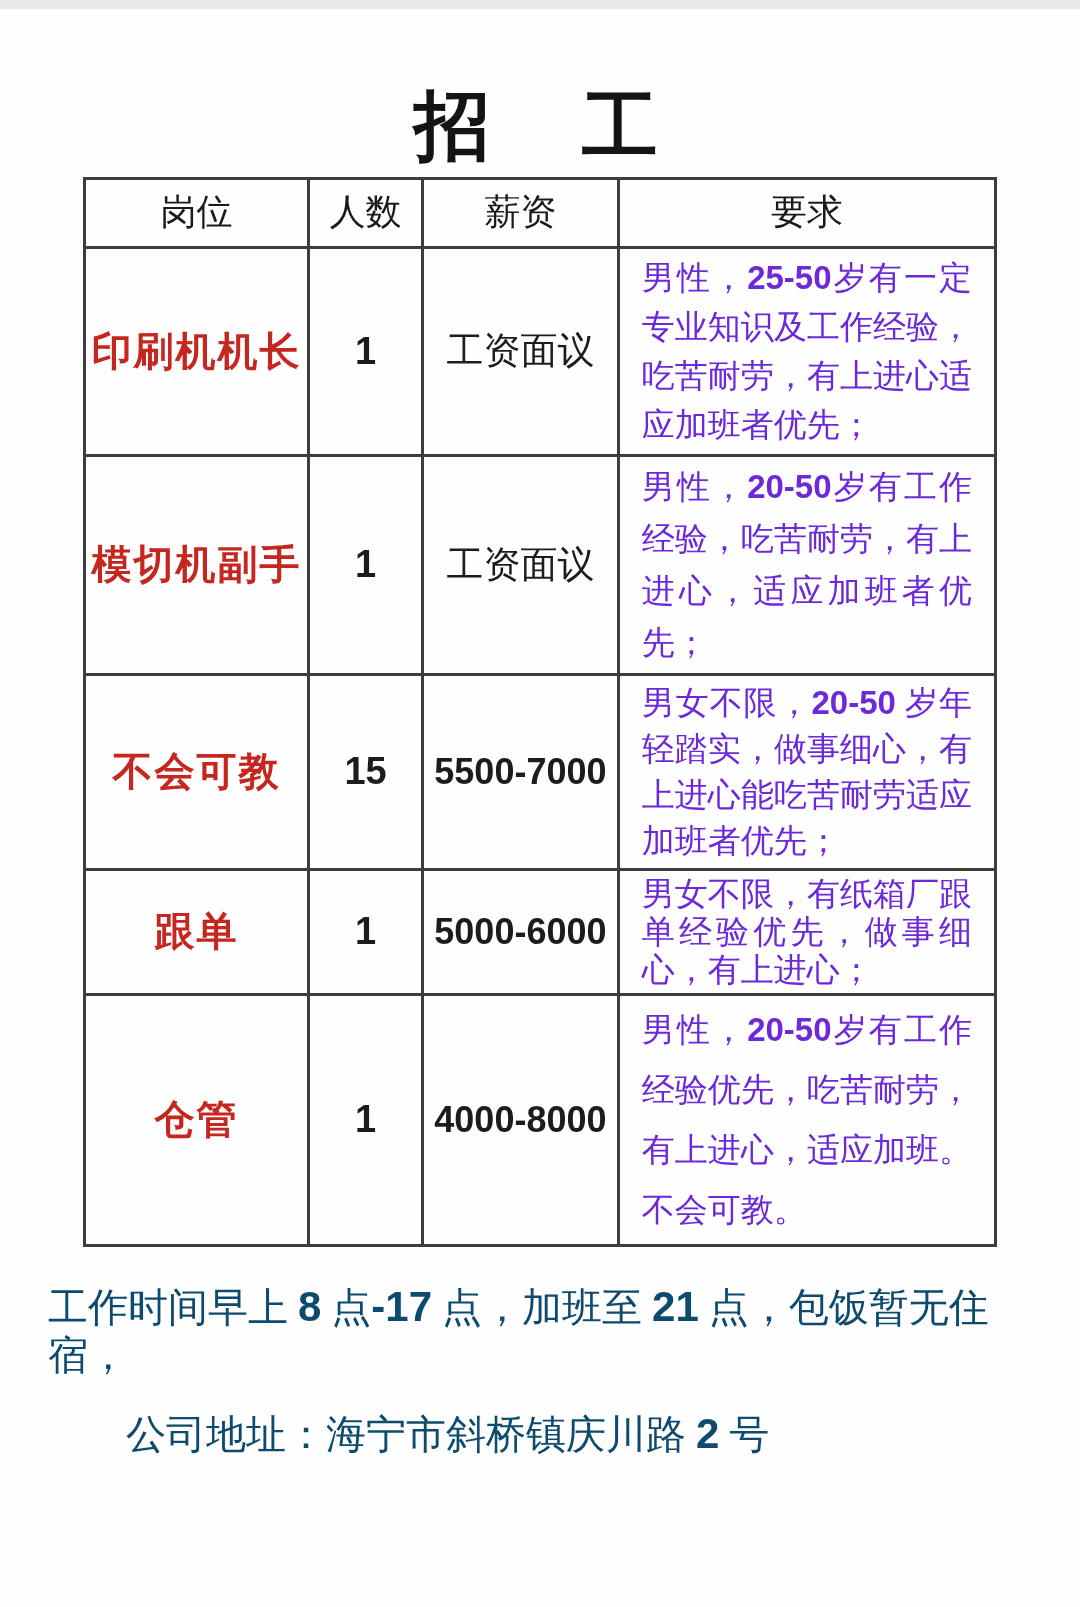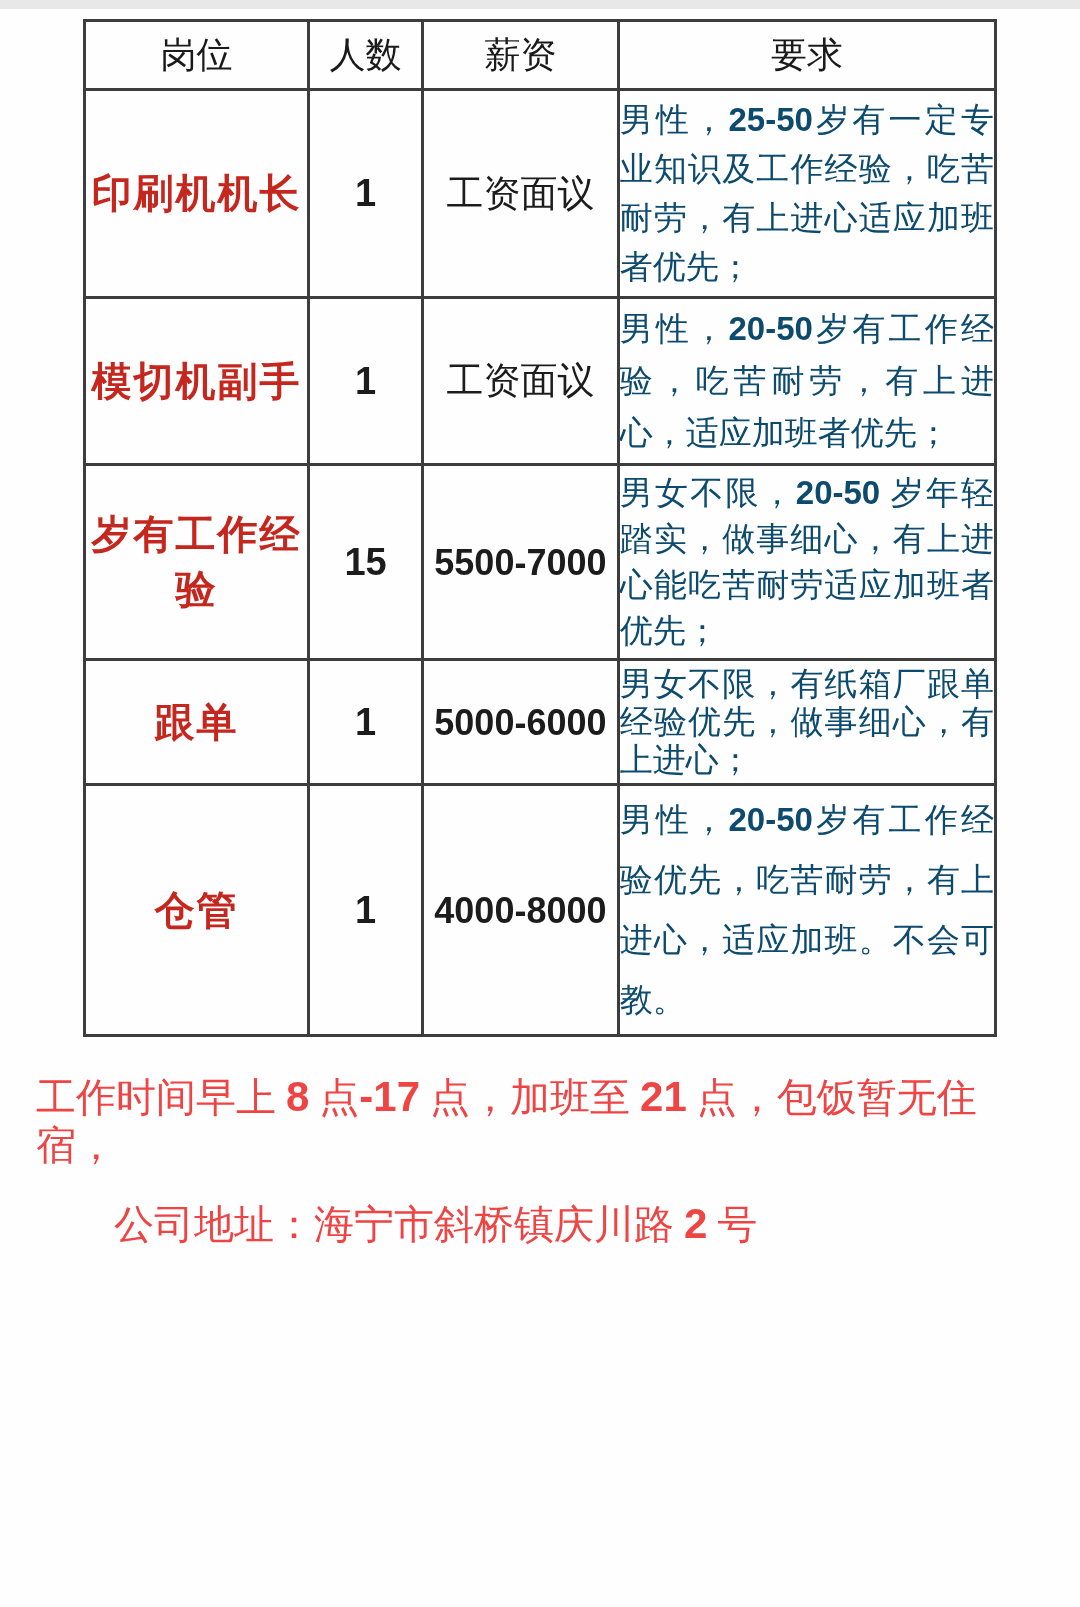--- a/index.html
+++ b/index.html
@@ -76,59 +76,60 @@
     font-weight: 700;
     font-family: "Liberation Sans", "DejaVu Sans", sans-serif;
     text-align: center;
   }
   td.sal {
     font-size: 37px;
     text-align: center;
   }
   td.req {
     font-size: 33px;
-    padding: 4px 0;
+    padding: 4px 22px;
     text-align: justify;
     word-break: break-all;
-    color: #0c4a6e;
+    color: #6d28d9;
   }
   tr.r0 { height: 199px; }
   tr.r1 { height: 154px; }
   tr.r2 { height: 144px; }
   tr.r3 { height: 109px; }
   tr.r4 { height: 179px; }
   tr.r0 td.req { line-height: 49px; }
   tr.r1 td.req { line-height: 52px; }
   tr.r2 td.req { line-height: 46px; }
   tr.r3 td.req { line-height: 38px; }
   tr.r4 td.req { line-height: 60px; }
   .num-bold {
     font-family: "Liberation Sans", "DejaVu Sans", sans-serif;
     font-weight: 700;
   }
   td.sal .num-bold { font-size: 36px; }
   .footer {
-    margin: 36px 36px 0 36px;
+    margin: 36px 36px 0 48px;
     font-size: 40px;
-    color: #ef4444;
+    color: #0c4a6e;
   }
   .footer p {
     margin: 0;
     line-height: 48px;
   }
   .footer .num-bold { font-size: 42px; }
   .f1 { padding-left: 0; }
   .f2 { padding-left: 78px;  margin-top: 30px !important; }
 </style>
 </head>
 <body>
 
 <div class="page">
   <div class="top-strip"></div>
 
+  <h1 class="title">招　工</h1>
 
 
   <table class="jobs">
     <colgroup>
       <col class="col-pos">
         <col class="col-cnt">
         <col class="col-sal">
         <col class="col-req">
     </colgroup>
     <thead>
@@ -146,21 +147,21 @@
         <td class="sal"><span>工资面议</span></td>
         <td class="req"><span>男性，</span><span class="num-bold">25-50</span><span>岁有一定专业知识及工作经验，吃苦耐劳，有上进心适应加班者优先；</span></td>
       </tr>
       <tr class="r1">
         <td class="pos">模切机副手</td>
         <td class="cnt">1</td>
         <td class="sal"><span>工资面议</span></td>
         <td class="req"><span>男性，</span><span class="num-bold">20-50</span><span>岁有工作经验，吃苦耐劳，有上进心，适应加班者优先；</span></td>
       </tr>
       <tr class="r2">
-        <td class="pos">岁有工作经验</td>
+        <td class="pos">不会可教</td>
         <td class="cnt">15</td>
         <td class="sal"><span class="num-bold">5500-7000</span></td>
         <td class="req"><span>男女不限，</span><span class="num-bold">20-50</span><span> 岁年轻踏实，做事细心，有上进心能吃苦耐劳适应加班者优先；</span></td>
       </tr>
       <tr class="r3">
         <td class="pos">跟单</td>
         <td class="cnt">1</td>
         <td class="sal"><span class="num-bold">5000-6000</span></td>
         <td class="req"><span>男女不限，有纸箱厂跟单经验优先，做事细心，有上进心；</span></td>
       </tr>

